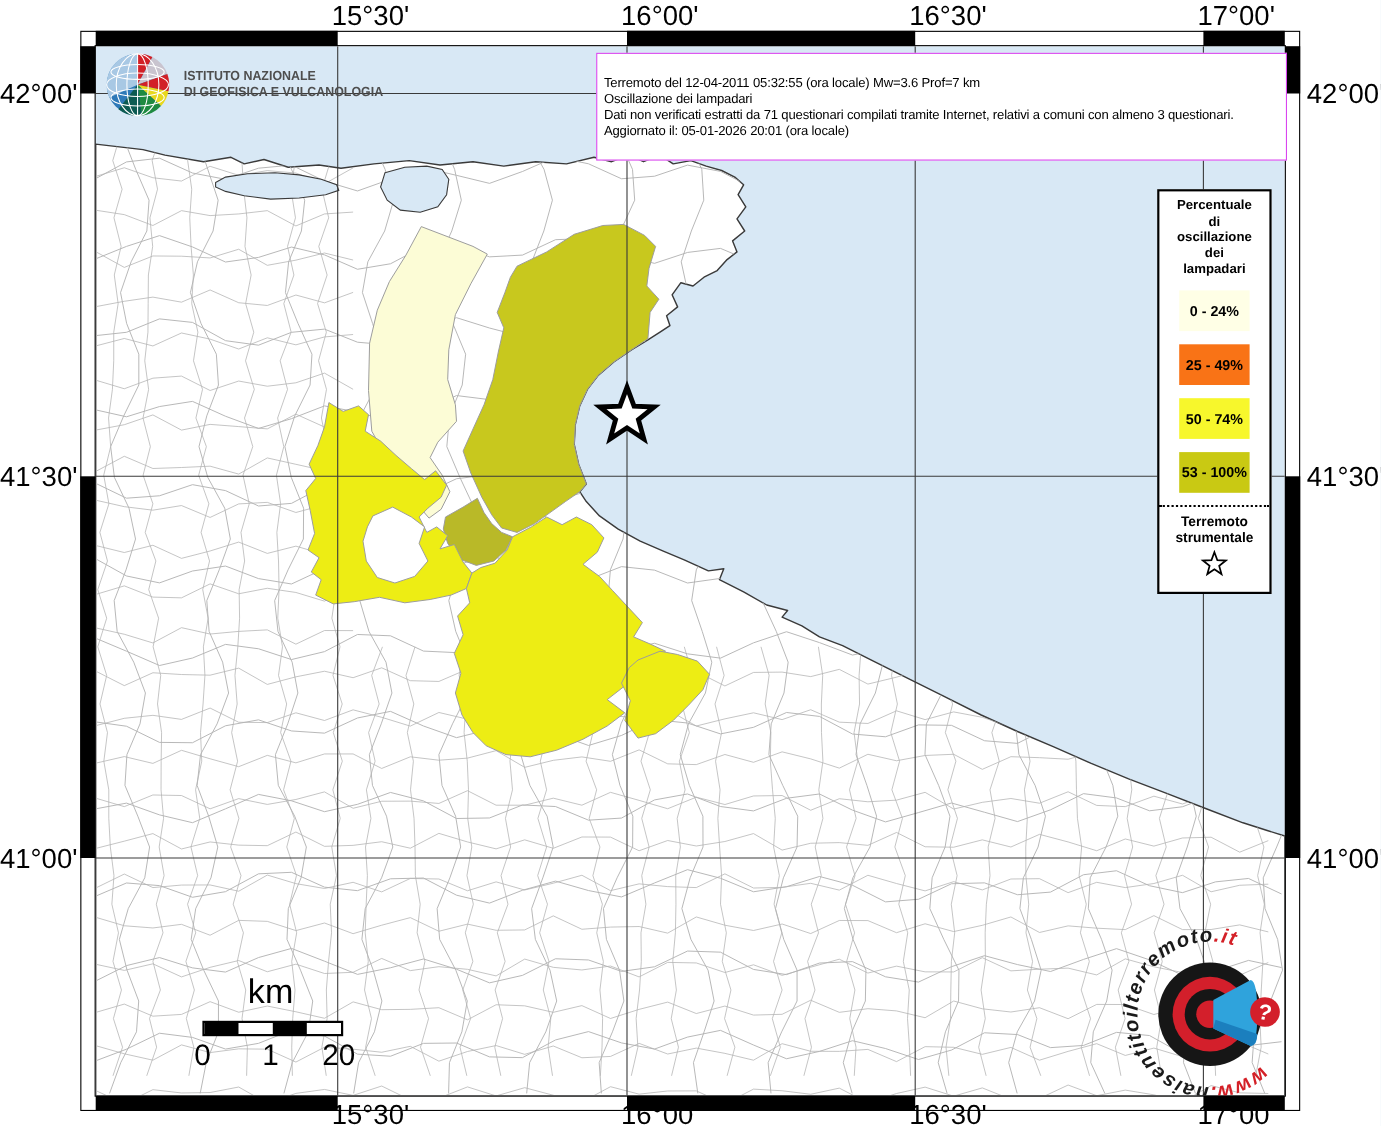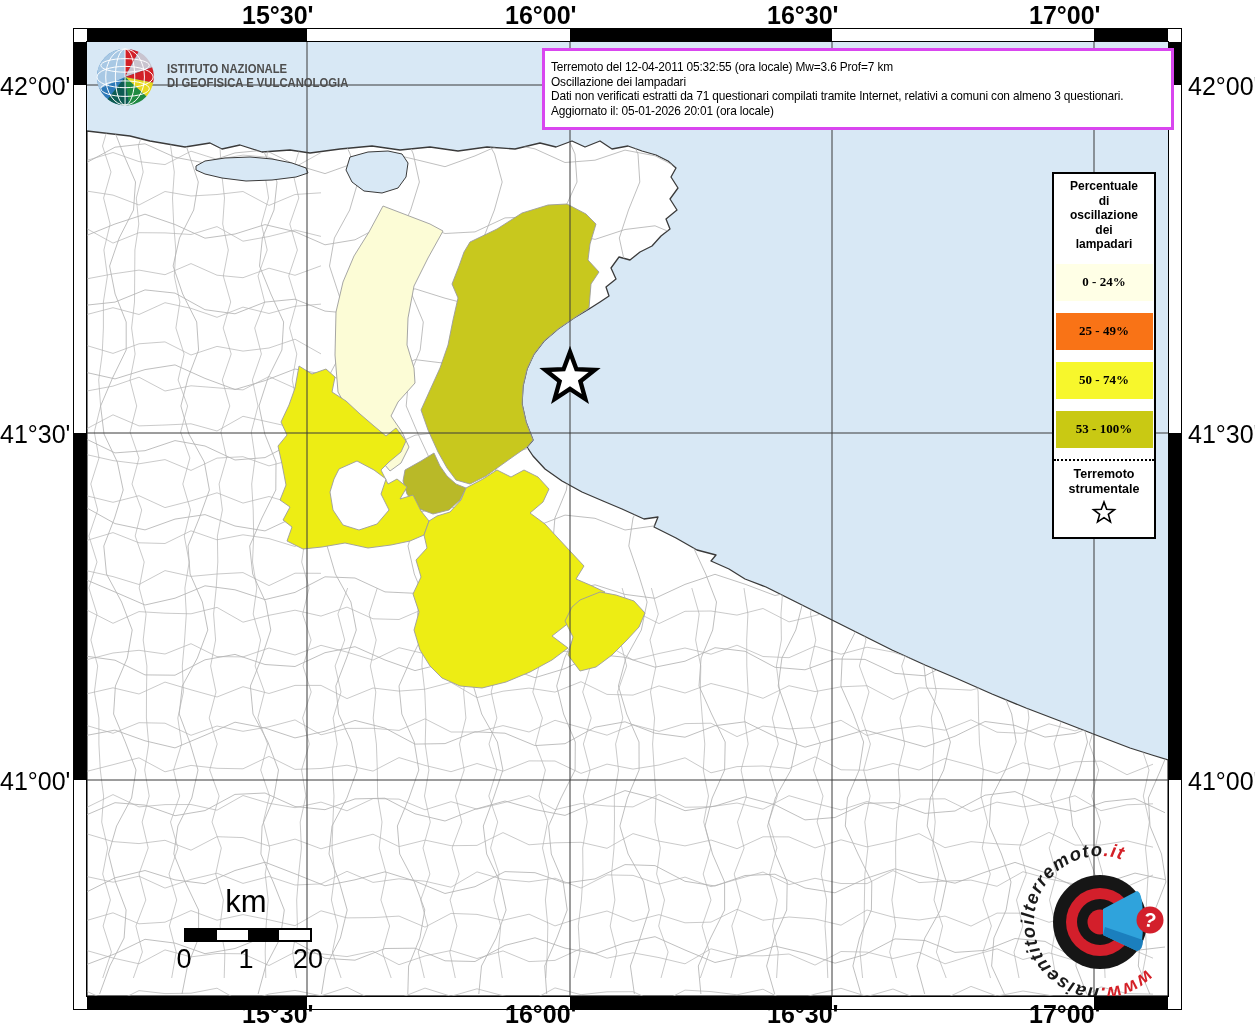--- a/index.html
+++ b/index.html
@@ -7,39 +7,39 @@
           font-family:"Liberation Sans",sans-serif;color:#000;}
   
   #frame-outer{position:absolute;left:73px;top:28px;width:1107px;height:980px;
                border:1px solid #000;background:#fff;}
   .band{position:absolute;background:#000;}
   #map-inner-border{position:absolute;left:86px;top:41px;width:1081px;height:954px;
                     border:1px solid #000;pointer-events:none;z-index:5;}
   #map-svg{position:absolute;left:87px;top:42px;z-index:2;}
   
   .lon-label,.lat-label{position:absolute;font-size:25px;z-index:6;}
-  .lon-label{width:130px;text-align:left;font-weight:bold;}
+  .lon-label{width:130px;text-align:right;}
   .lat-label{width:70px;}
   .lat-left{text-align:right;}
   
   #info-box{position:absolute;left:542px;top:48px;width:614px;background:#fff;
-            border:3px solid #d946ef;padding:9px 6px;z-index:8;}
+            border:1px solid #d946ef;padding:19px 6px;z-index:8;}
   #info-box .text-line{font-size:11.9px;line-height:14.6px;letter-spacing:-0.15px;white-space:nowrap;}
   
   #ingv-logo{position:absolute;left:96px;top:44px;display:flex;align-items:flex-start;z-index:7;}
   #ingv-text{margin-left:9px;margin-top:18px;color:#4E4E4E;font-weight:bold;
              transform:scaleX(.94);transform-origin:left top;}
   #ingv-text div{font-size:12px;line-height:14px;letter-spacing:0;}
   
   #legend{position:absolute;left:1052px;top:172px;width:104px;box-sizing:border-box;
           background:#fff;border:2px solid #000;text-align:center;z-index:8;padding-bottom:7px;}
   #legend-title{padding-top:5px;}
   #legend-title .text-line{font-weight:bold;font-size:12px;line-height:14.5px;}
-  #legend-classes .text-line{width:97px;height:37px;margin:12px auto 0;display:flex;
-        align-items:center;justify-content:center;font-weight:bold;font-size:13px;font-family:Liberation Serif, serif;}
+  #legend-classes .text-line{width:64px;height:37px;margin:12px auto 0;display:flex;
+        align-items:center;justify-content:center;font-weight:bold;font-size:13px;}
   #legend-divider{margin-top:11px;border-top:2px dotted #000;height:0;}
   #legend-epicenter .text-line{font-weight:bold;font-size:12.5px;line-height:15px;}
   #legend-epicenter{padding-top:6px;}
   #legend-star{margin-top:3px;}
   
   #scalebar-title{position:absolute;left:184px;top:884px;width:124px;text-align:center;
                   font-size:31px;z-index:6;}
   #scalebar{position:absolute;left:184px;top:928px;width:124px;height:10px;
             border:2px solid #000;display:flex;z-index:6;}
   #scalebar span{flex:1;}

